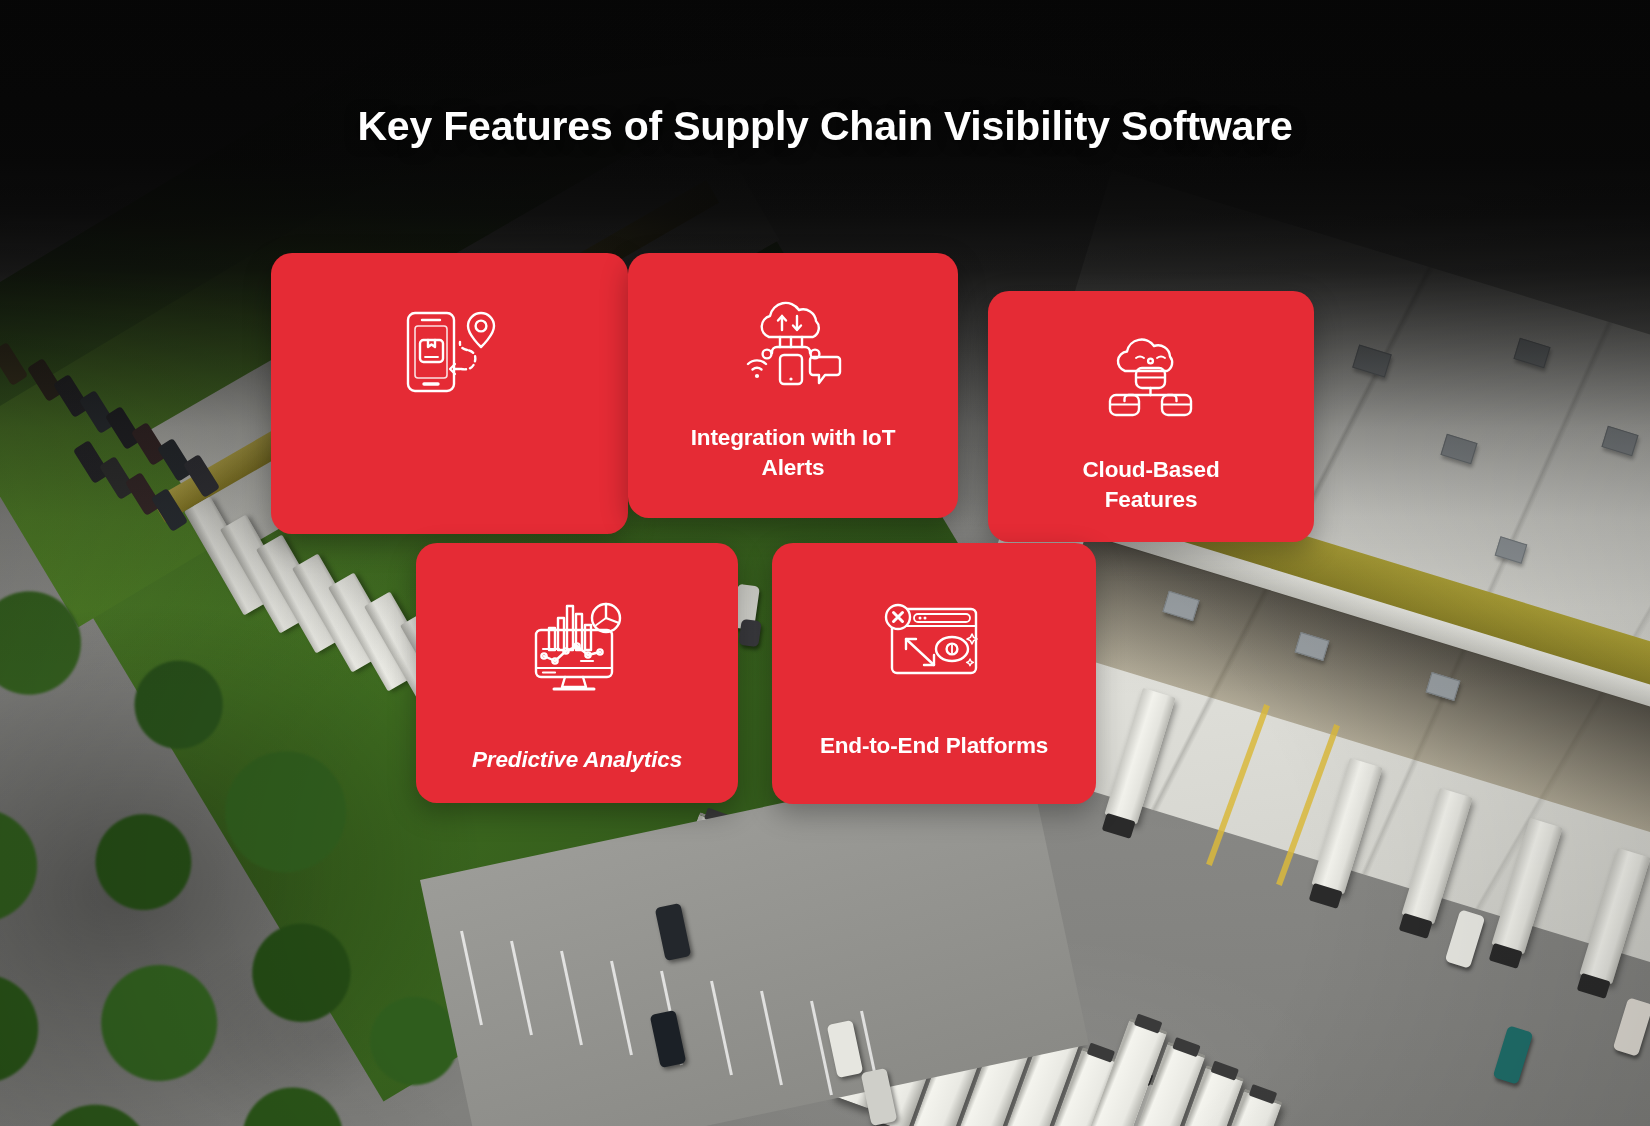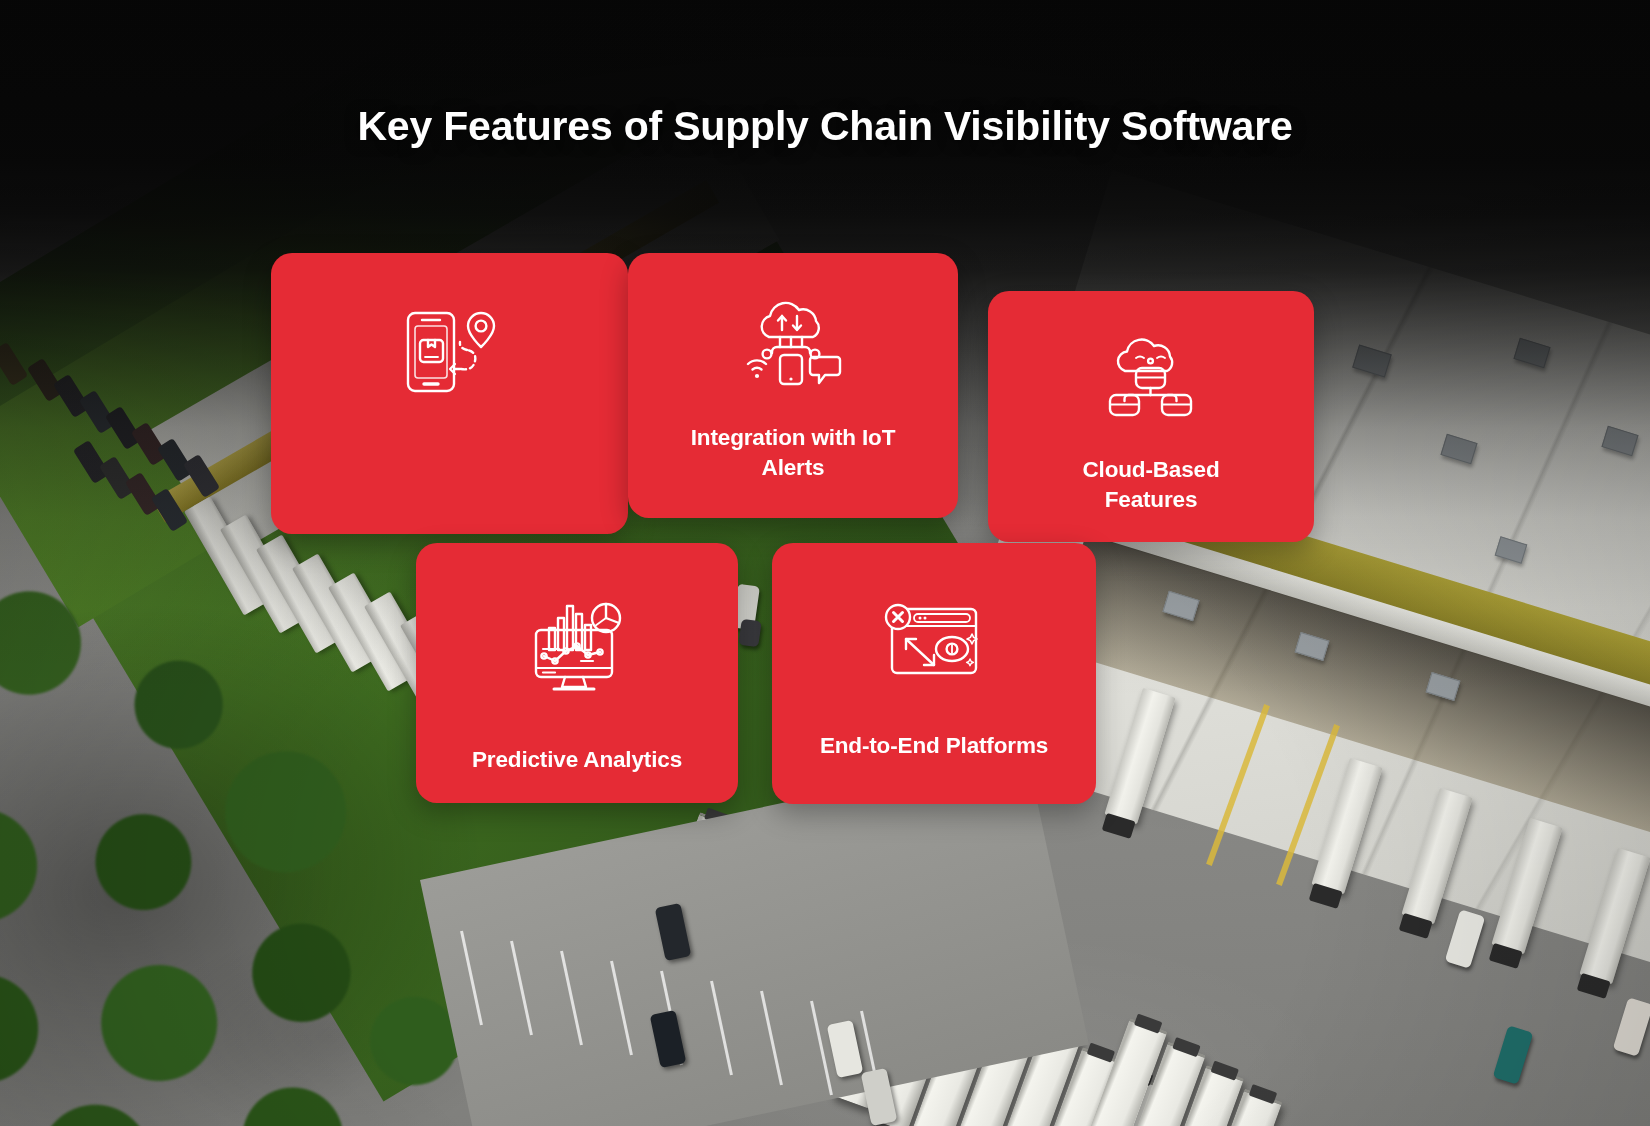--- a/index.html
+++ b/index.html
@@ -193,21 +193,21 @@
   #card-4 { left:416px;  top:543px; width:322px; height:260px; }
   #card-5 { left:772px;  top:543px; width:324px; height:261px; }
 
   #card-1 .icon-wrap{ margin-top:54px; }
   #card-1 .label    { margin-top:38px; }
   #card-2 .icon-wrap{ margin-top:46px; }
   #card-2 .label    { margin-top:36px; }
   #card-3 .icon-wrap{ margin-top:44px; }
   #card-3 .label    { margin-top:36px; }
   #card-4 .icon-wrap{ margin-top:56px; }
-  #card-4 .label    { margin-top:50px; }
+  #card-4 .label    { margin-top:50px;font-style:italic; }
   #card-5 .icon-wrap{ margin-top:58px; }
   #card-5 .label    { margin-top:50px; }
 
   svg.ico{ display:block; }
 </style>
 </head>
 <body>
 
 <div id="stage">
 

